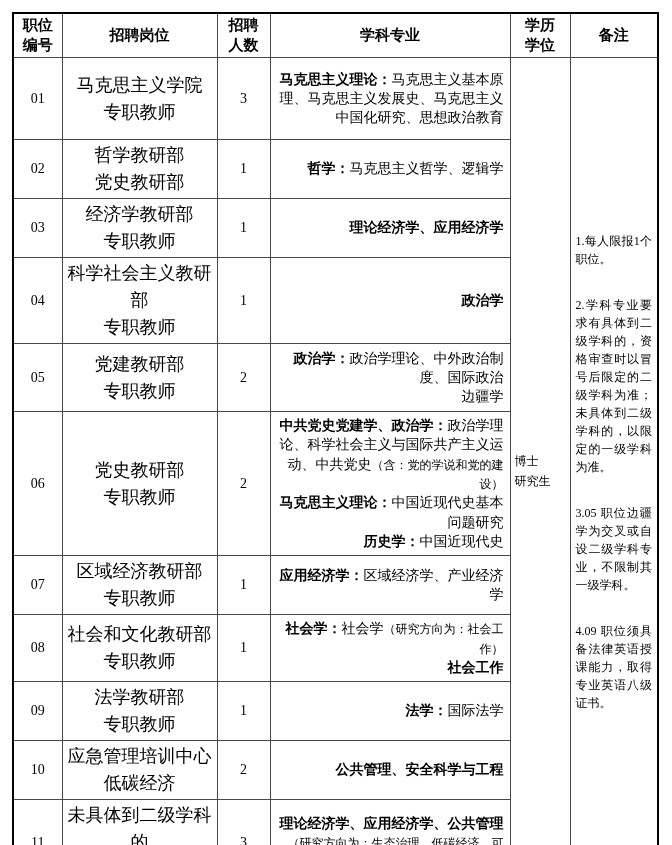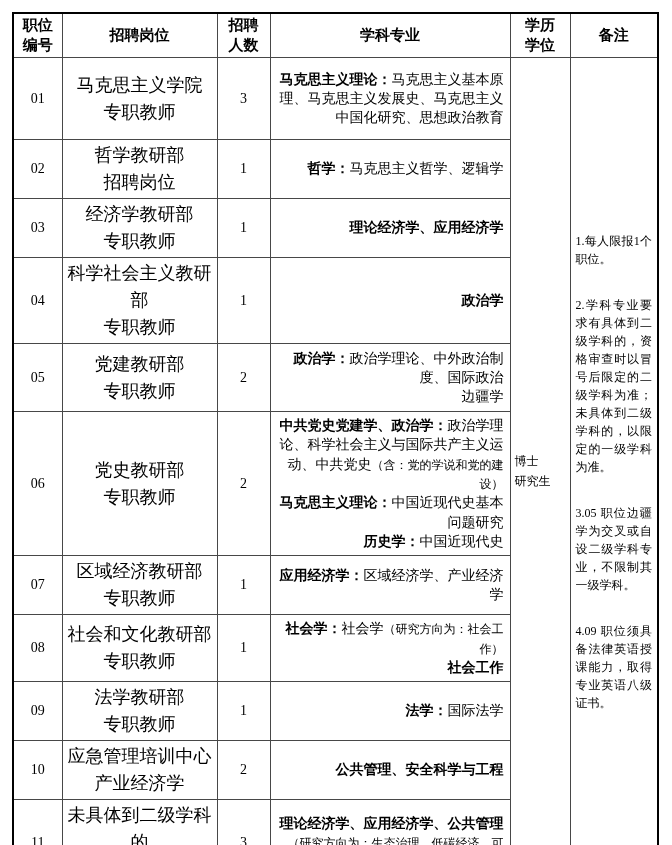--- a/index.html
+++ b/index.html
@@ -127,21 +127,21 @@
               <p>1.每人限报1个职位。</p>
               <p>2.学科专业要求有具体到二级学科的，资格审查时以冒号后限定的二级学科为准；未具体到二级学科的，以限定的一级学科为准。</p>
               <p>3.05 职位边疆学为交叉或自设二级学科专业，不限制其一级学科。</p>
               <p>4.09 职位须具备法律英语授课能力，取得专业英语八级证书。</p>
             </div>
     </td>
         </tr>
         <tr>
     <td class="idc">02</td>
     <td class="posc pre">哲学教研部
-招聘岗位</td>
+党史教研部</td>
     <td class="cntc">1</td>
     <td class="majorc"><span class="b">哲学：</span><span>马克思主义哲学、逻辑学</span></td>
   </tr>
         <tr>
     <td class="idc">03</td>
     <td class="posc pre">经济学教研部
 专职教师</td>
     <td class="cntc">1</td>
     <td class="majorc"><span class="b">理论经济学、应用经济学</span></td>
   </tr>
@@ -183,21 +183,21 @@
         <tr>
     <td class="idc">09</td>
     <td class="posc pre">法学教研部
 专职教师</td>
     <td class="cntc">1</td>
     <td class="majorc"><span class="b">法学：</span><span>国际法学</span></td>
   </tr>
         <tr>
     <td class="idc">10</td>
     <td class="posc pre">应急管理培训中心
-产业经济学</td>
+低碳经济</td>
     <td class="cntc">2</td>
     <td class="majorc"><span class="b">公共管理、安全科学与工程</span></td>
   </tr>
         <tr>
     <td class="idc">11</td>
     <td class="posc pre">未具体到二级学科的
 专职教师</td>
     <td class="cntc">3</td>
     <td class="majorc"><span class="b">理论经济学、应用经济学、公共管理</span><span class="s">（研究方向为：生态治理、低碳经济、可持续发展、数字生态文明）</span></td>
   </tr>

